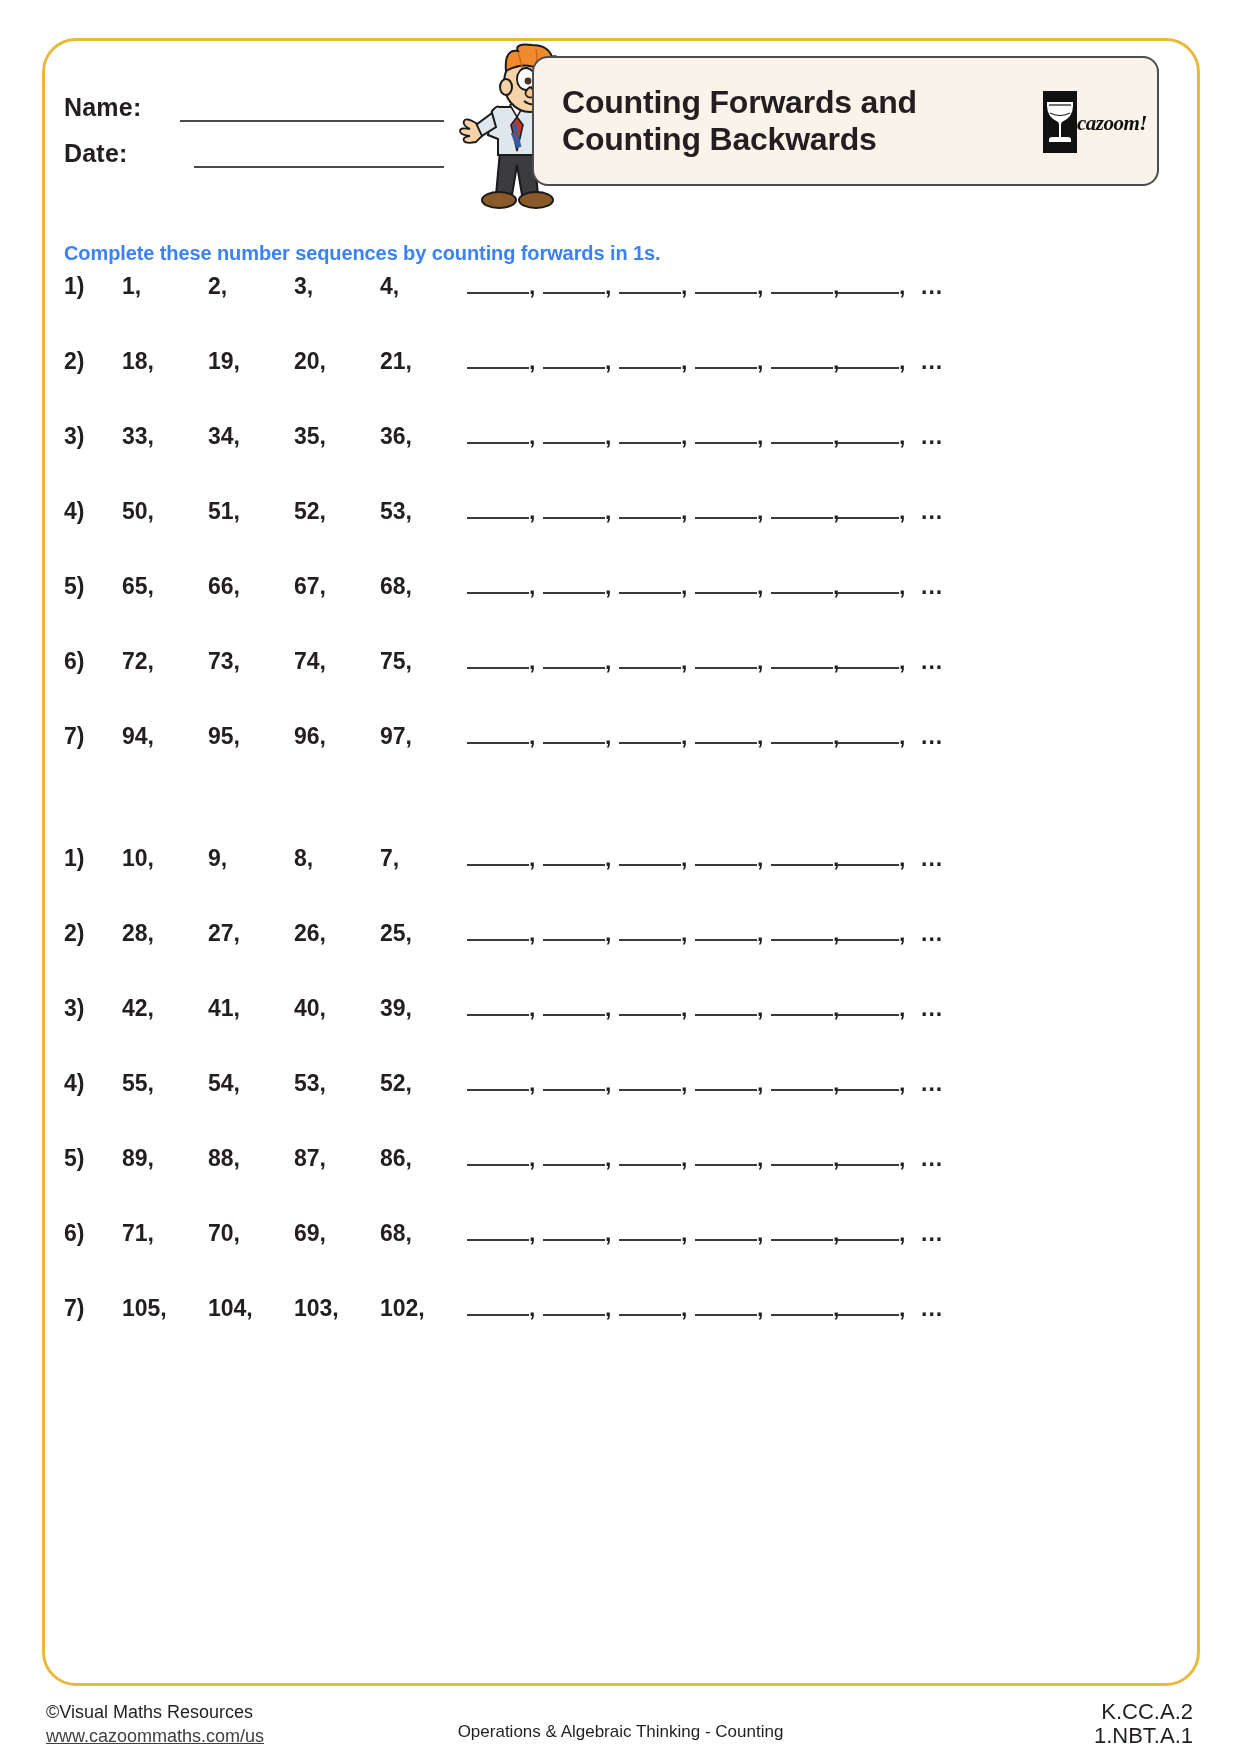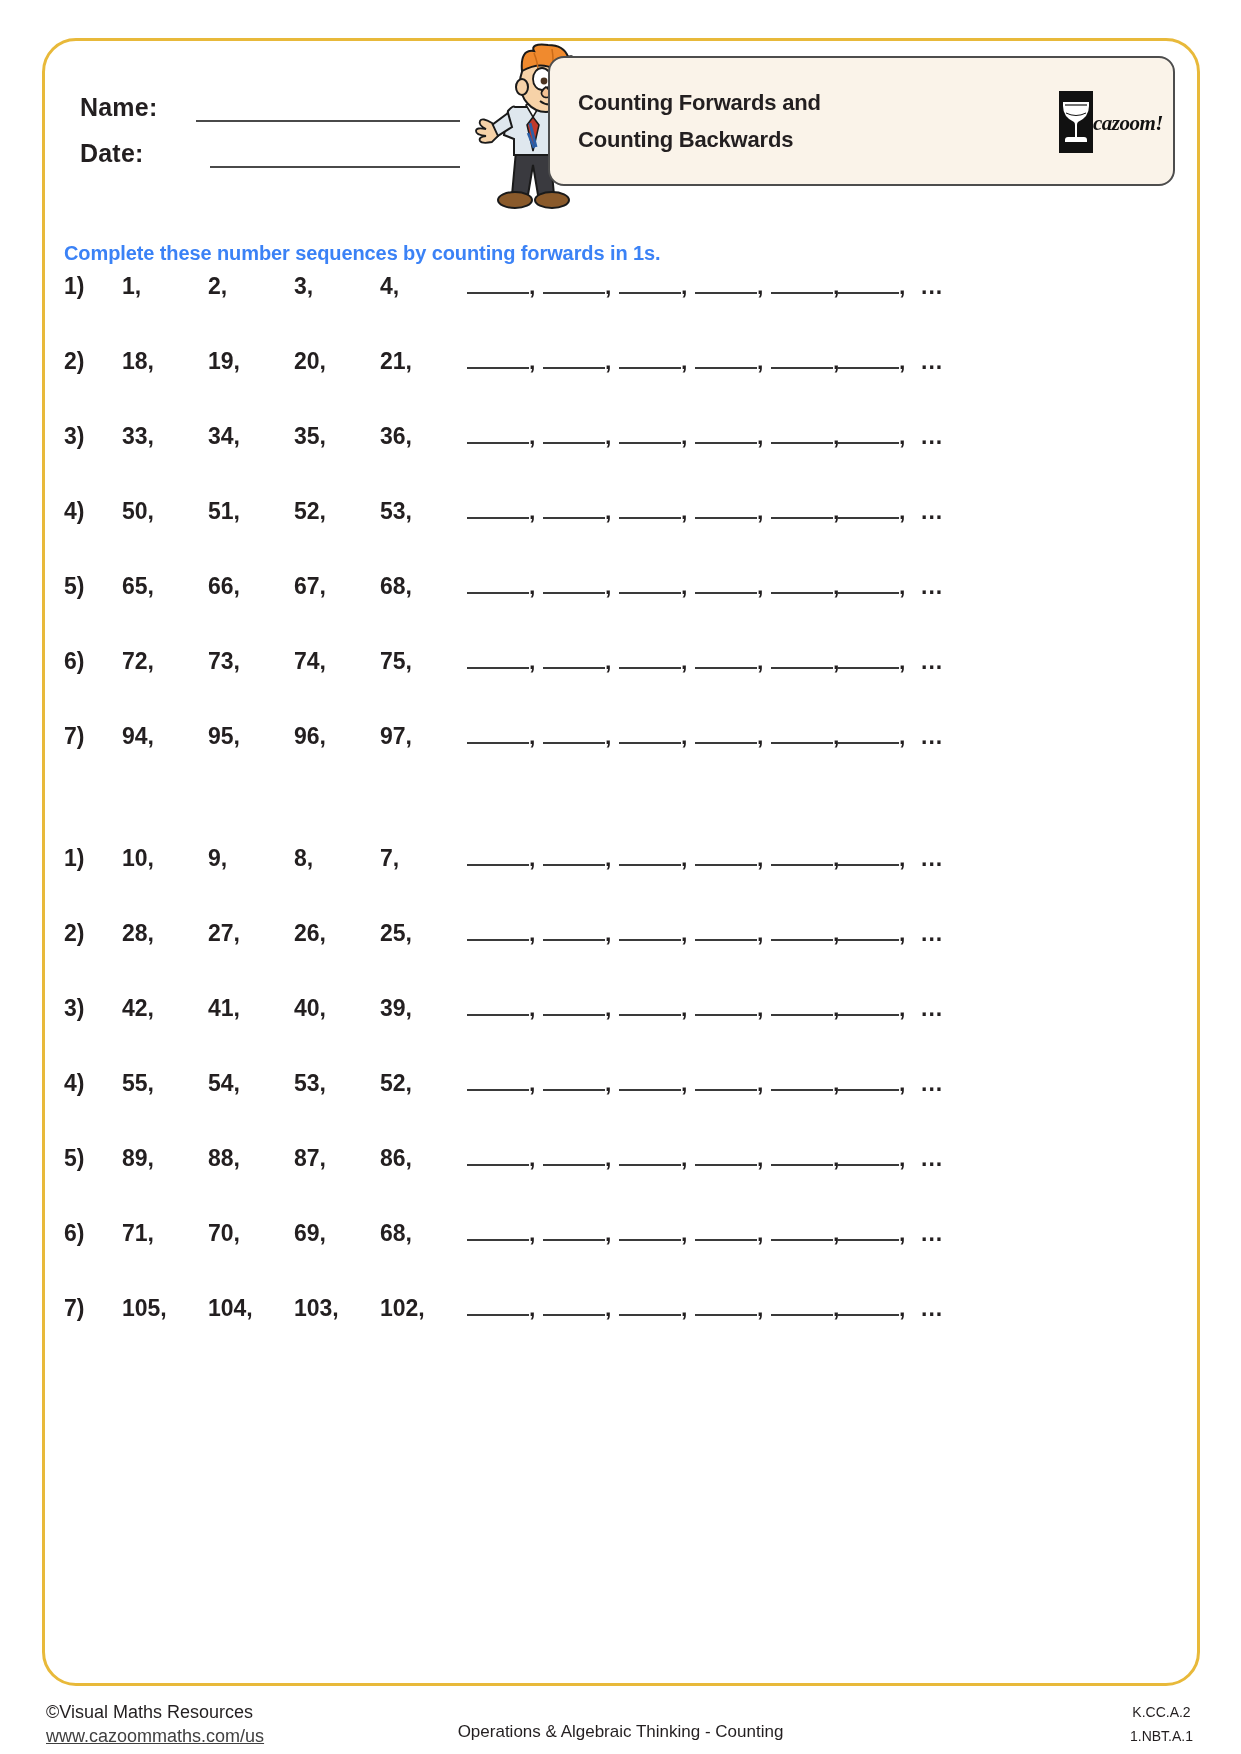--- a/index.html
+++ b/index.html
@@ -21,21 +21,21 @@
     left: 42px; top: 38px;
     width: 1158px; height: 1648px;
     border: 3px solid #e8b93a;
     border-radius: 34px;
     background: #ffffff;
   }
 
   
   #header {
     position: absolute;
-    left: 58px; top: 38px;
+    left: 42px; top: 38px;
     width: 1148px; height: 180px;
   }
 
   .name-date-block {
     position: absolute;
     left: 22px; top: 38px;
     width: 380px;
   }
   .nd-row {
     display: flex;
@@ -70,21 +70,21 @@
     left: 490px; top: 18px;
     width: 627px; height: 130px;
     background: #faf3e9;
     border: 2px solid #4d4d4d;
     border-radius: 16px;
     display: flex;
     align-items: center;
   }
   #title-text {
     margin-left: 28px;
-    font-size: 22px;
+    font-size: 32px;
     font-weight: bold;
     line-height: 37px;
     letter-spacing: -0.2px;
     width: 420px;
     color: #231f20;
   }
   #cazoom-logo {
     position: absolute;
     right: 14px; top: 14px;
     width: 96px; height: 100px;
@@ -181,22 +181,22 @@
   #footer-center {
     position: absolute;
     left: 0; top: 22px;
     width: 1241px;
     text-align: center;
     font-size: 17px;
   }
   #footer-right {
     position: absolute;
     right: 48px; top: 0;
-    text-align: center;
-    font-size: 14px;
+    text-align: right;
+    font-size: 22px;
     line-height: 24px;
   }
 </style>
 </head>
 <body>
 
 <div id="page-frame"></div>
 
 <div id="header">
 

